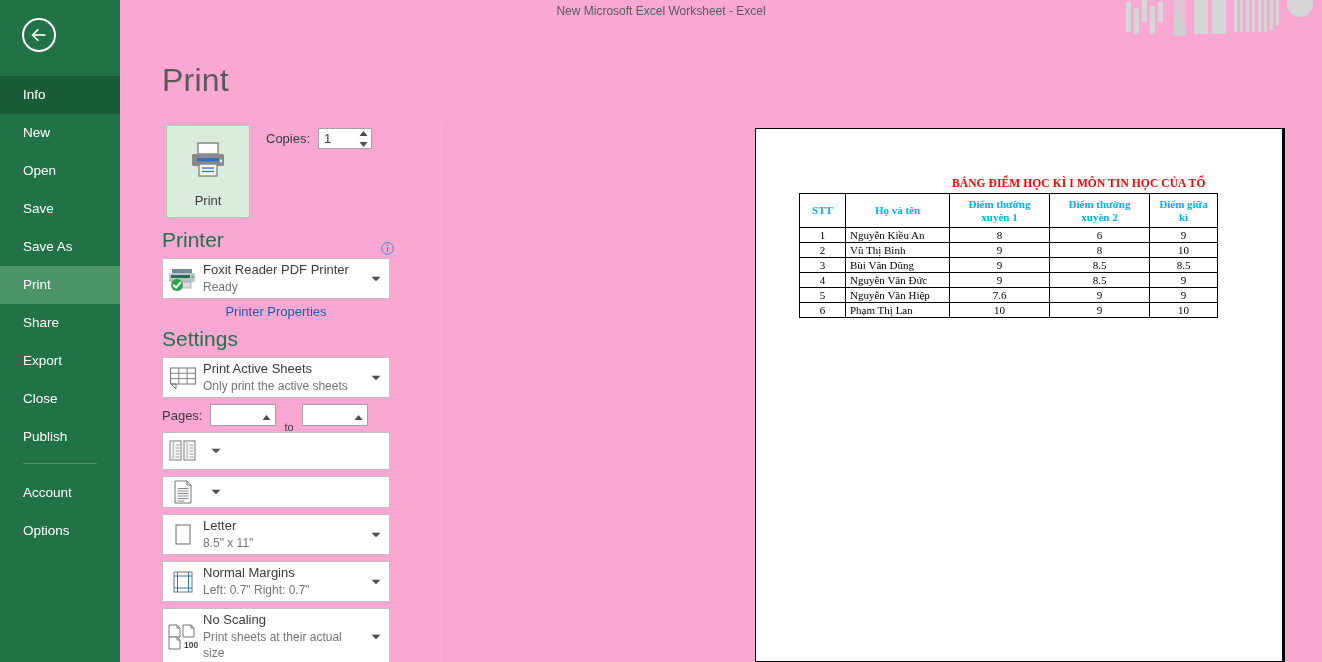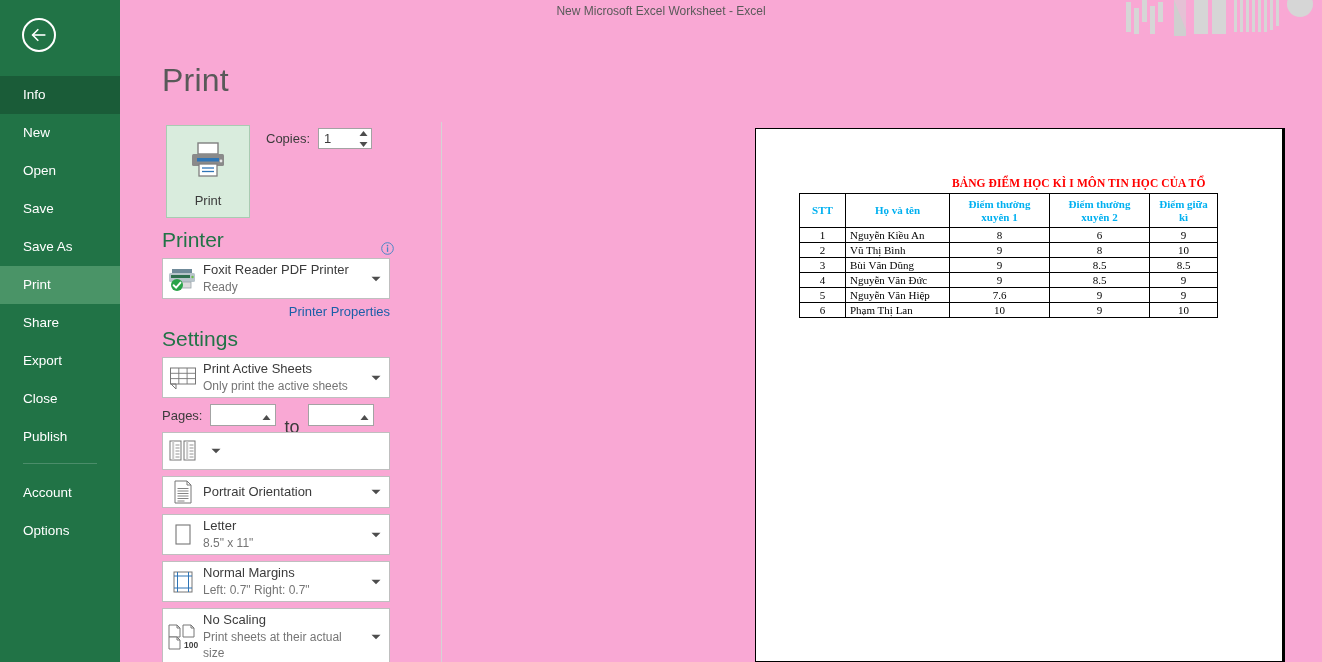--- a/index.html
+++ b/index.html
@@ -108,39 +108,39 @@
   .combo .txt { flex: 1; padding: 3px 0 3px 0; }
   .combo .t1 { font-size: 13px; color: #3b3b3b; line-height: 16px; }
   .combo .t2 { font-size: 12px; color: #757575; line-height: 16px; margin-top: 1px; }
   .combo .caret {
     width: 26px; min-width: 26px;
     display: flex; align-items: center; justify-content: center;
   }
 
   .link {
     font-size: 13px; color: #1b5fa8; cursor: pointer;
-    text-align: right; width: 228px; margin-top: 5px;
+    text-align: center; width: 228px; margin-top: 5px;
   }
 
   .pages-row {
     display: flex; align-items: center; gap: 8px;
     margin-top: 6px; height: 22px;
   }
   .pages-row .plbl { font-size: 13px; color: #3b3b3b; }
   .pg-input {
     position: relative; width: 66px; height: 22px;
     background: #ffffff; border: 1px solid #a3a3a3;
   }
   .pg-input .sbtns {
     position: absolute; right: 3px; top: 2px;
     width: 11px; height: 18px;
     display: flex; flex-direction: column; justify-content: space-between;
     cursor: pointer;
   }
-  .to-lbl { font-size: 18px; color: #3b3b3b; margin-top: 24px; }
+  .to-lbl { font-size: 11px; color: #3b3b3b; margin-top: 24px; }
 
   
   .vdiv {
     position: absolute; left: 441px; top: 122px;
     width: 1px; height: 540px; background: #d4d4d4;
   }
 
   
   .preview {
     position: absolute; left: 755px; top: 128px;
@@ -449,23 +449,20 @@
           <path d="M16 2 V6 H20" fill="none" stroke="#767676" stroke-width="1"></path>
           <g stroke="#767676" stroke-width="0.9">
             <line x1="6.5" y1="9.5" x2="17.5" y2="9.5"></line>
               <line x1="6.5" y1="12" x2="17.5" y2="12"></line>
             <line x1="6.5" y1="14.5" x2="17.5" y2="14.5"></line>
               <line x1="6.5" y1="17" x2="17.5" y2="17"></line>
             <line x1="6.5" y1="19.5" x2="17.5" y2="19.5"></line>
               <line x1="6.5" y1="22" x2="13.5" y2="22"></line>
           </g>
         </svg>
-      </span>
-      <span class="txt">
-        <span class="t1" style="display:block">Portrait Orientation</span>
       </span>
       <span class="caret">
         <svg width="10" height="6" viewBox="0 0 10 6">
             <path d="M0.5 0.8 L5 5.3 L9.5 0.8 Z" fill="#4d4d4d"></path>
           </svg>
       </span>
     </div>
 
     <div class="combo tall">
       <span class="ic">

